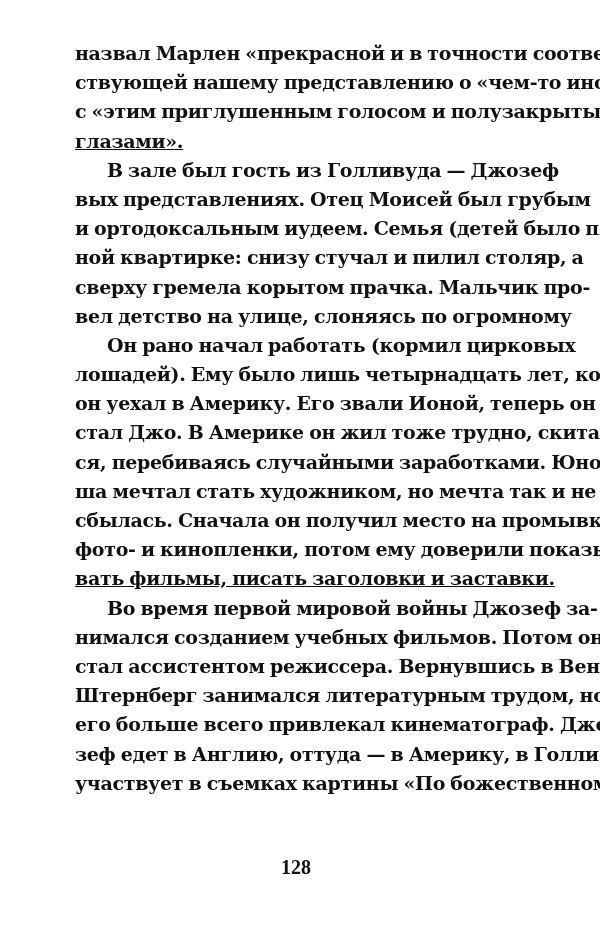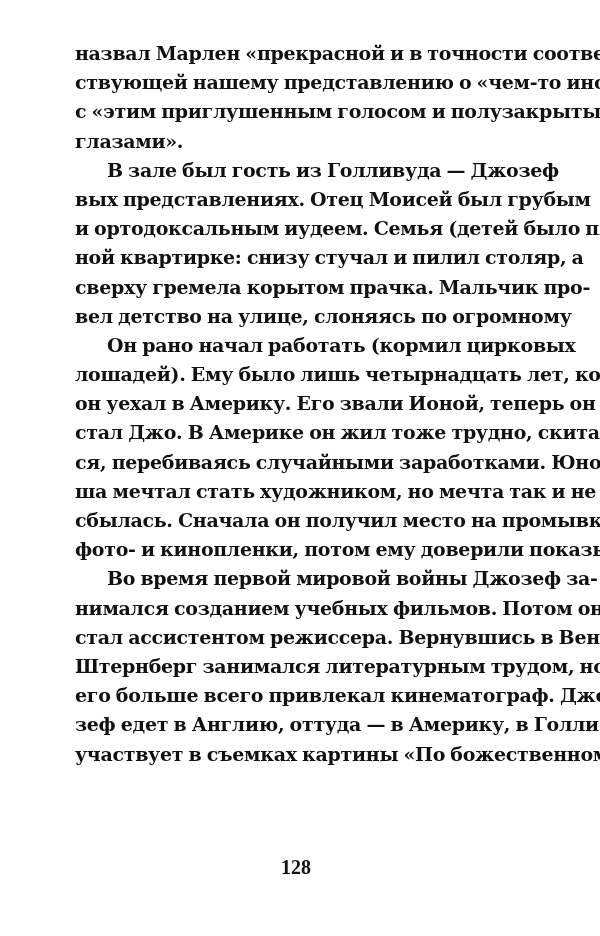--- a/index.html
+++ b/index.html
@@ -27,20 +27,21 @@
       font-size: 19px;
       font-weight: bold;
       white-space: nowrap;
       text-align: justify;
       text-align-last: justify;
       letter-spacing: -0.3px;
       word-spacing: -1px;
     }
     .line.last {
       text-align-last: left;
+      text-decoration: underline;
     }
     .line.indent {
       padding-left: 32px;
     }
     .page-number {
       position: absolute;
       left: 0;
       width: 592px;
       top: 856px;
       text-align: center;
@@ -73,20 +74,21 @@
 
   <div>
     <div class="line indent">Он рано начал работать (кормил цирковых</div>
     <div class="line">лошадей). Ему было лишь четырнадцать лет, когда</div>
     <div class="line">он уехал в Америку. Его звали Ионой, теперь он</div>
     <div class="line">стал Джо. В Америке он жил тоже трудно, скитал-</div>
     <div class="line">ся, перебиваясь случайными заработками. Юно-</div>
     <div class="line">ша мечтал стать художником, но мечта так и не</div>
     <div class="line">сбылась. Сначала он получил место на промывке</div>
     <div class="line">фото- и кинопленки, потом ему доверили показы-</div>
+    <div class="line last">вать фильмы, писать заголовки и заставки.</div>
   </div>
 
   <div>
     <div class="line indent">Во время первой мировой войны Джозеф за-</div>
     <div class="line">нимался созданием учебных фильмов. Потом он</div>
     <div class="line">стал ассистентом режиссера. Вернувшись в Вену,</div>
     <div class="line">Штернберг занимался литературным трудом, но</div>
     <div class="line">его больше всего привлекал кинематограф. Джо-</div>
     <div class="line">зеф едет в Англию, оттуда — в Америку, в Голли-</div>
     <div class="line">участвует в съемках картины «По божественному</div>

